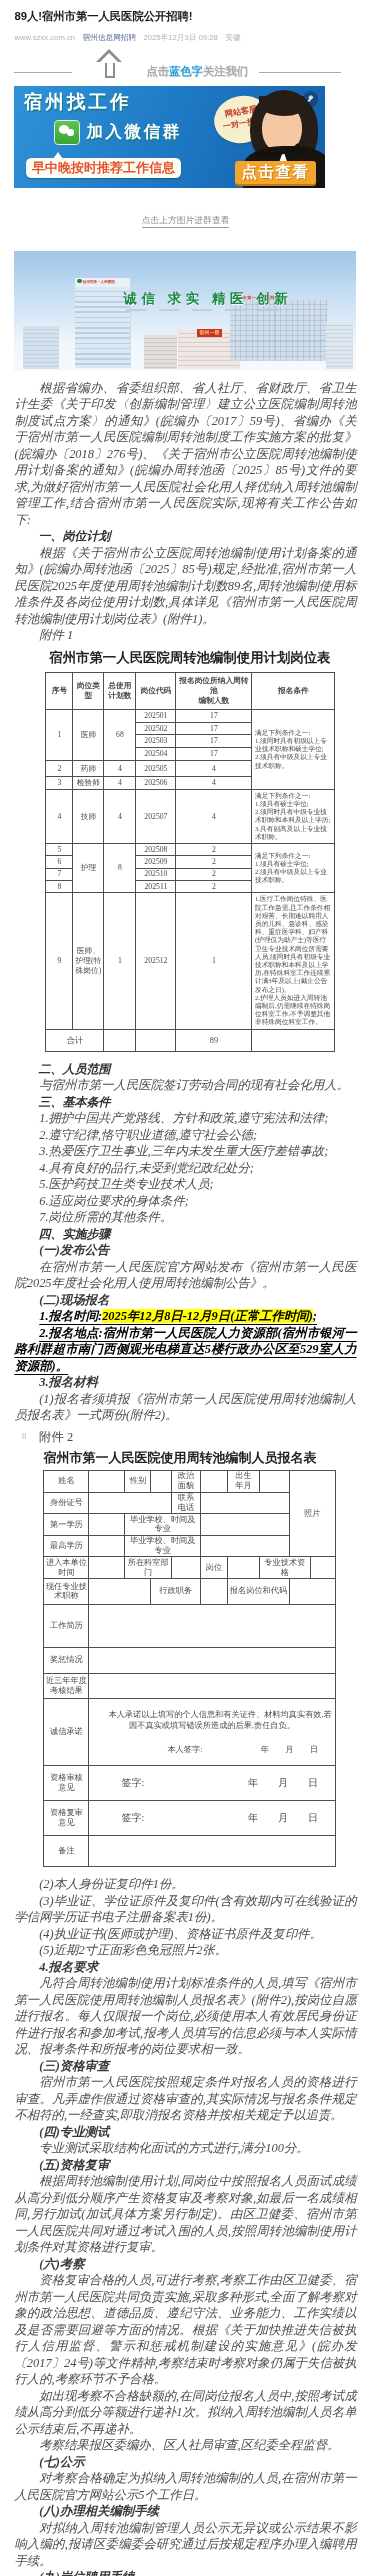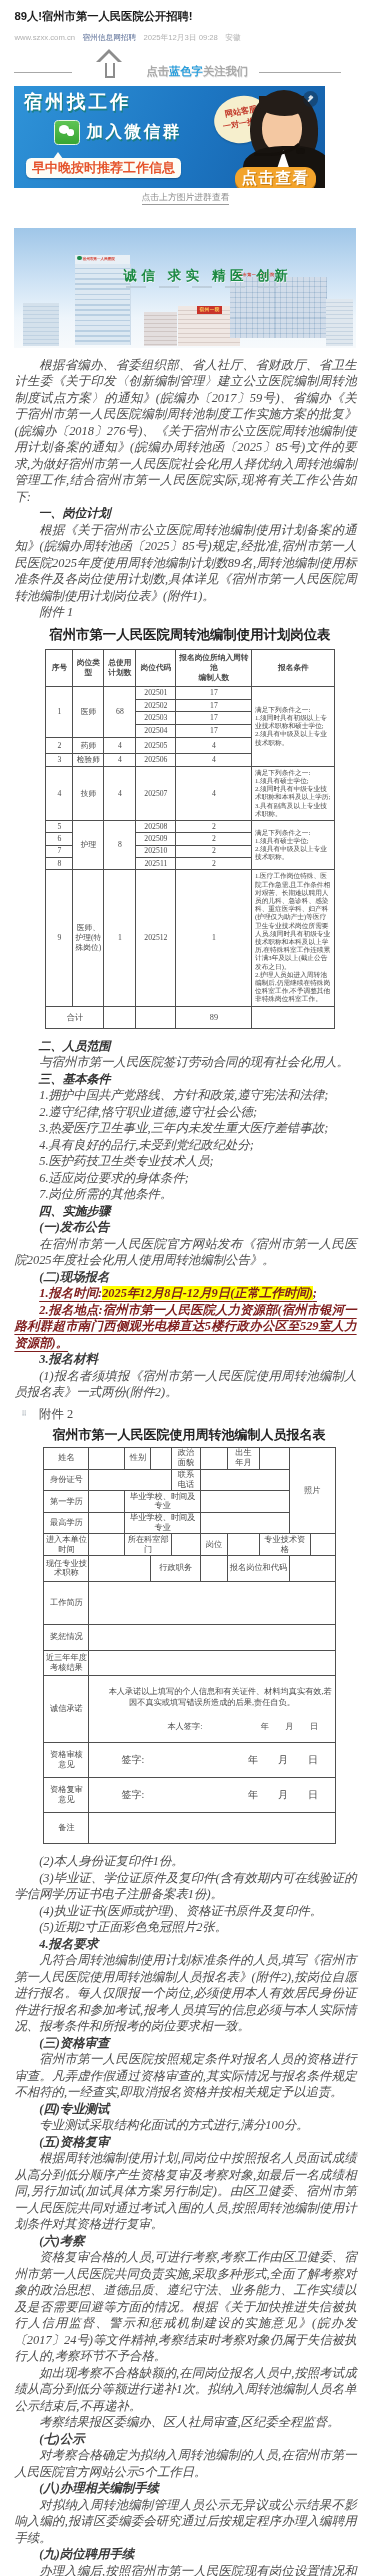--- a/index.html
+++ b/index.html
@@ -41,27 +41,27 @@
   .bubble .tail{position:absolute;right:2.1px;bottom:-4.1px;border-left:6.2px solid transparent;border-right:2.1px solid transparent;border-top:8.2px solid #f6efcd;transform:rotate(-18deg);}
   .bubble-text{display:inline-block;margin-top:10.3px;font:700 8.2px/12.4px "Liberation Serif","DejaVu Serif",serif;color:#c23a2b;white-space:pre-line;transform:rotate(2deg);}
   .person{position:absolute;right:-3.1px;top:4.1px;width:93px;height:98px;}
   .person .hair{position:absolute;left:14.4px;top:0;width:68px;height:77px;background:#241d18;border-radius:50% 50% 42% 46%;}
   .person .face{position:absolute;left:27px;top:13.4px;width:40px;height:49px;background:#f4c8a2;border-radius:48%;}
   .person .fringe{position:absolute;left:24px;top:5.2px;width:45px;height:20.6px;background:#241d18;border-radius:0 0 60% 80%;}
   .person .body{position:absolute;left:7.2px;top:56px;width:86px;height:44px;background:#17130f;border-radius:46% 40% 0 0;}
   .person .collar{position:absolute;left:40px;top:60px;width:15.5px;height:23px;background:#fff;clip-path:polygon(50% 0,100% 100%,0 100%);}
   .person .headset{position:absolute;left:18.5px;top:15.5px;width:54px;height:47px;border:3.1px solid #14100c;border-top:none;border-left:none;border-radius:0 0 70% 0;border-bottom-color:#14100c;background:transparent;border-right-color:transparent;}
   .person .mic{position:absolute;left:61px;top:58px;width:8.2px;height:5.2px;background:#14100c;border-radius:50%;}
-  .bn-btn{position:absolute;left:221px;top:81px;background:#f3a42c;border-radius:11px;padding:1px 6.2px;font:800 15.5px/20.6px "Liberation Sans","DejaVu Sans",sans-serif;color:#fff;letter-spacing:1.5px;text-shadow:1px 1px 0 #c57c12;box-shadow:0 2.1px 0 #bd7a16;cursor:pointer;}
+  .bn-btn{position:absolute;left:221px;top:75px;background:#f3a42c;border-radius:3px;padding:1px 6.2px;font:800 15.5px/20.6px "Liberation Sans","DejaVu Sans",sans-serif;color:#fff;letter-spacing:1.5px;text-shadow:1px 1px 0 #c57c12;box-shadow:0 2.1px 0 #bd7a16;cursor:pointer;}
   .share-ic{position:absolute;right:7.2px;top:5.2px;width:15.5px;height:15.5px;border-radius:50%;background:rgba(20,40,60,.45);cursor:pointer;}
   .share-ic:before{content:"";position:absolute;left:4.1px;top:6.7px;width:7.2px;height:2.1px;background:#dfe8ee;border-radius:1px;transform:rotate(-45deg);}
   .share-ic:after{content:"";position:absolute;left:5.7px;top:4.6px;width:4.1px;height:1.5px;background:#dfe8ee;border-radius:1px;transform:rotate(-45deg);}
 
   
-  .caption{margin-top:3px;text-align:center;font:8.8px/13.4px "Liberation Sans","DejaVu Sans",sans-serif;color:#8e8e8e;}
+  .caption{margin-top:26px;text-align:center;font:8.8px/13.4px "Liberation Sans","DejaVu Sans",sans-serif;color:#8e8e8e;}
   .caption span{border-bottom:0.5px solid #9a9a9a;padding-bottom:1.5px;}
 
   
   .photo{position:relative;width:342px;height:120px;margin-top:23px;background:linear-gradient(#9fc6e8 0%,#cfe3f5 45%,#eef5fb 75%,#f7fafc 100%);overflow:hidden;}
   .bldg{position:absolute;}
   .b-left{left:61px;bottom:3.1px;width:55px;height:81px;background:repeating-linear-gradient(180deg,#dce8f2 0 3.6px,#b9cfe2 3.6px 5.2px);box-shadow:1px 0 0 #cddcea;}
   .b-left .roof{position:absolute;left:0;top:-8.2px;width:55px;height:8.2px;background:#e9f0f6;}
   .roof-sign{position:absolute;left:2.1px;top:1px;font:700 3.6px/5.2px "Liberation Sans","DejaVu Sans",sans-serif;color:#d23c2e;white-space:nowrap;}
   .roof-sign .dot{display:inline-block;width:4.1px;height:4.1px;border-radius:50%;background:#1c8a4a;vertical-align:-0.5px;margin-right:1px;}
   .b-right{right:29px;bottom:9.3px;width:97px;height:61px;background:repeating-linear-gradient(90deg,#e7edf4 0 4.6px,#c9d8e6 4.6px 5.7px),repeating-linear-gradient(180deg,#e7edf4 0 4.1px,#c9d8e6 4.1px 5.2px);background-blend-mode:multiply;}
@@ -73,41 +73,41 @@
   .small-sign{position:absolute;left:183px;bottom:34px;background:#c8332a;color:#ffd95e;font:700 4.6px/6.2px "Liberation Sans","DejaVu Sans",sans-serif;padding:0.5px 2.1px;letter-spacing:0.5px;}
   .slogan{position:absolute;left:109px;top:40px;font:700 13.4px/15.5px "Liberation Sans","DejaVu Sans",sans-serif;color:#1d8a44;letter-spacing:4.6px;text-shadow:0.5px 0.5px 0 #f0f6fa;}
   .slogan-sub{position:absolute;left:112px;top:58px;width:155px;height:2.6px;background:repeating-linear-gradient(90deg,#b9c9d6 0 19.6px,transparent 19.6px 33px);opacity:.8;}
 
   
   .doc{margin-top:9.3px;font-size:12.4px;line-height:16.5px;color:#4b4b4b;text-align:justify;}
   .doc p{margin:0;font-style:italic;}
   .bp{text-indent:2em;}
   .bh{text-indent:2em;font-weight:700;color:#323232;font-family:"Liberation Sans","DejaVu Sans",sans-serif;font-size:12px;}
   .bsub{text-indent:2em;font-weight:700;color:#3a3a3a;}
-  .red{color:#7f1d1d;font-weight:700;text-decoration:underline;text-decoration-thickness:1px;text-underline-offset:3.6px;}
+  .red{color:#000000;font-weight:700;text-decoration:underline;text-decoration-thickness:1px;text-underline-offset:3.6px;}
   .hl{background:#ffff00;}
   .attach-label{text-indent:2em;margin-top:7.2px;}
   .attach2-row{display:flex;align-items:center;margin-top:5.2px;}
   .dots{width:9.3px;font:7.2px/8.2px "DejaVu Sans",sans-serif;color:#9aa4ad;margin-left:7.2px;letter-spacing:0.5px;}
   .attach2-row .lab{margin-left:8.2px;}
 
   
   .tbl-title{margin:5.2px 0 4.1px 31px;width:289px;text-align:center;font:700 13.4px/18.5px "Liberation Sans","DejaVu Sans",sans-serif;color:#222;}
   table.t1{border-collapse:collapse;margin-left:31px;width:289px;table-layout:fixed;font-family:"Liberation Serif","DejaVu Serif",serif;}
   table.t1 th,table.t1 td{border:0.5px solid #4f4f4f;padding:0.5px 1px;text-align:center;vertical-align:middle;color:#4a4a4a;font-size:7.7px;line-height:9.8px;font-weight:400;}
   table.t1 th{font-weight:700;height:35px;white-space:pre-line;}
   table.t1 td.cond{font-size:6.7px;line-height:8.2px;text-align:left;padding:2.1px 2.6px;white-space:pre-line;vertical-align:middle;}
   tr.rh21 td{height:10.8px;}
   tr.rh27 td{height:14px;}
   tr.rh20 td{height:10.3px;}
   td.special-type{line-height:23px;}
   tr.total td{height:20.6px;font-size:8.2px;}
 
   
-  .form-title{margin:4.1px 0 3.1px 29px;width:291px;text-align:center;font:700 13px/17.5px "Liberation Sans","DejaVu Sans",sans-serif;color:#222;}
+  .form-title{margin:4.1px 0 3.1px 29px;width:291px;text-align:left;font:700 13px/17.5px "Liberation Sans","DejaVu Sans",sans-serif;color:#222;}
   table.t2{border-collapse:collapse;margin-left:29px;width:291px;table-layout:fixed;font-family:"Liberation Serif","DejaVu Serif",serif;}
   table.t2 td{border:0.5px solid #4f4f4f;padding:0.5px 1px;text-align:center;vertical-align:middle;color:#4a4a4a;font-size:8.2px;line-height:9.8px;white-space:pre-line;}
   td.fh34{height:17.5px;} td.fh36{height:18.5px;} td.fh48{height:24px;} td.fh80{height:41px;}
   td.fh46{height:24px;} td.fh44{height:23px;} td.fh66{height:34px;} td.fh64{height:33px;} td.fh56{height:29px;}
   .cmt{text-align:left;padding:2.1px 4.1px;}
   .cmt-text{text-indent:2em;font-size:8.2px;line-height:11.3px;}
   .cmt-sign{display:flex;justify-content:space-between;padding:3.1px 15.5px 0 77px;font-size:8.2px;}
   .audit-line{display:flex;justify-content:space-between;padding:0 15.5px 0 31px;font-size:10px;}
 </style>
 </head>

